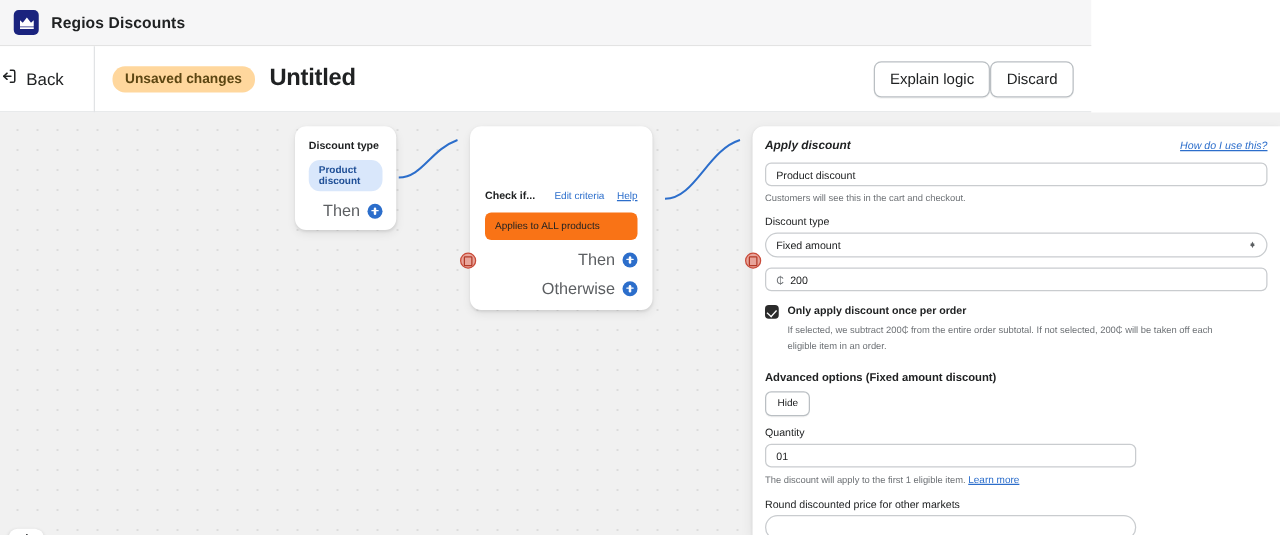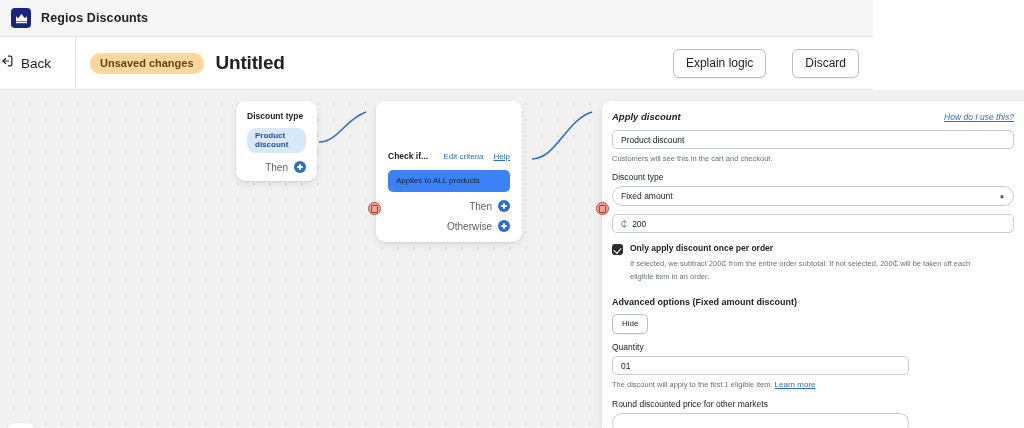--- a/index.html
+++ b/index.html
@@ -39,21 +39,21 @@
     border-right: 1px solid #e1e3e5;
   }
   .back-zone .lbl { font-size: 13.5px; color: #202223; }
   .tb-mid { display: flex; align-items: center; gap: 12px; padding-left: 14px; }
   .badge-unsaved {
     background: #ffd79d; color: #5c4612;
     font-size: 11px; font-weight: bold;
     border-radius: 10px; padding: 4px 10px 5px; white-space: nowrap;
   }
   .doc-title { font-size: 19px; font-weight: bold; color: #202223; letter-spacing: -.2px; }
-  .tb-right { margin-left: auto; display: flex; gap: 26px; padding-right: 14px; }
+  .tb-right { margin-left: auto; display: flex; gap: 0; padding-right: 14px; }
   .btn {
     background: #fff; border: 1px solid #babfc3;
     border-radius: 6px; padding: 6px 12px 7px;
     font-size: 12px; color: #202223; cursor: pointer;
     box-shadow: 0 1px 0 rgba(0,0,0,.05); white-space: nowrap;
     font-family: inherit;
   }
 
   
   .canvas {
@@ -78,28 +78,28 @@
   .chip {
     display: inline-block; background: #d9e7fb; color: #1f4f96;
     font-size: 8px; font-weight: bold; border-radius: 9px;
     padding: 3px 8px 4px; margin-top: 7px;
   }
   .node-head { display: flex; align-items: baseline; }
   .head-links { margin-left: auto; display: flex; gap: 10px; margin-top: 40px; }
   .link { font-size: 8px; color: #2c6ecb; text-decoration: underline; cursor: pointer; }
   .link.plain { text-decoration: none; }
   .criteria-box {
-    margin-top: 9px; background: #3b82f6; border-radius: 5px;
+    margin-top: 9px; background: #f97316; border-radius: 5px;
     padding: 6px 8px 7px; font-size: 8px; color: #202223;
   }
   .conn-row {
     display: flex; align-items: center; justify-content: flex-end;
     gap: 6px; margin-top: 8px; position: relative;
   }
-  .conn-lbl { font-size: 10px; color: #5c5f62; }
+  .conn-lbl { font-size: 13px; color: #5c5f62; }
   .plus-btn {
     width: 12px; height: 12px; border-radius: 50%;
     background: #2c6ecb; position: relative; flex: none; cursor: pointer;
     box-shadow: 0 0 0 2px rgba(255,255,255,.9);
   }
   .plus-btn::before, .plus-btn::after {
     content: ""; position: absolute; background: #fff; border-radius: 1px;
   }
   .plus-btn::before { left: 3px; top: 5.4px; width: 6px; height: 1.6px; }
   .plus-btn::after  { top: 3px; left: 5.2px; height: 6px; width: 1.6px; }

